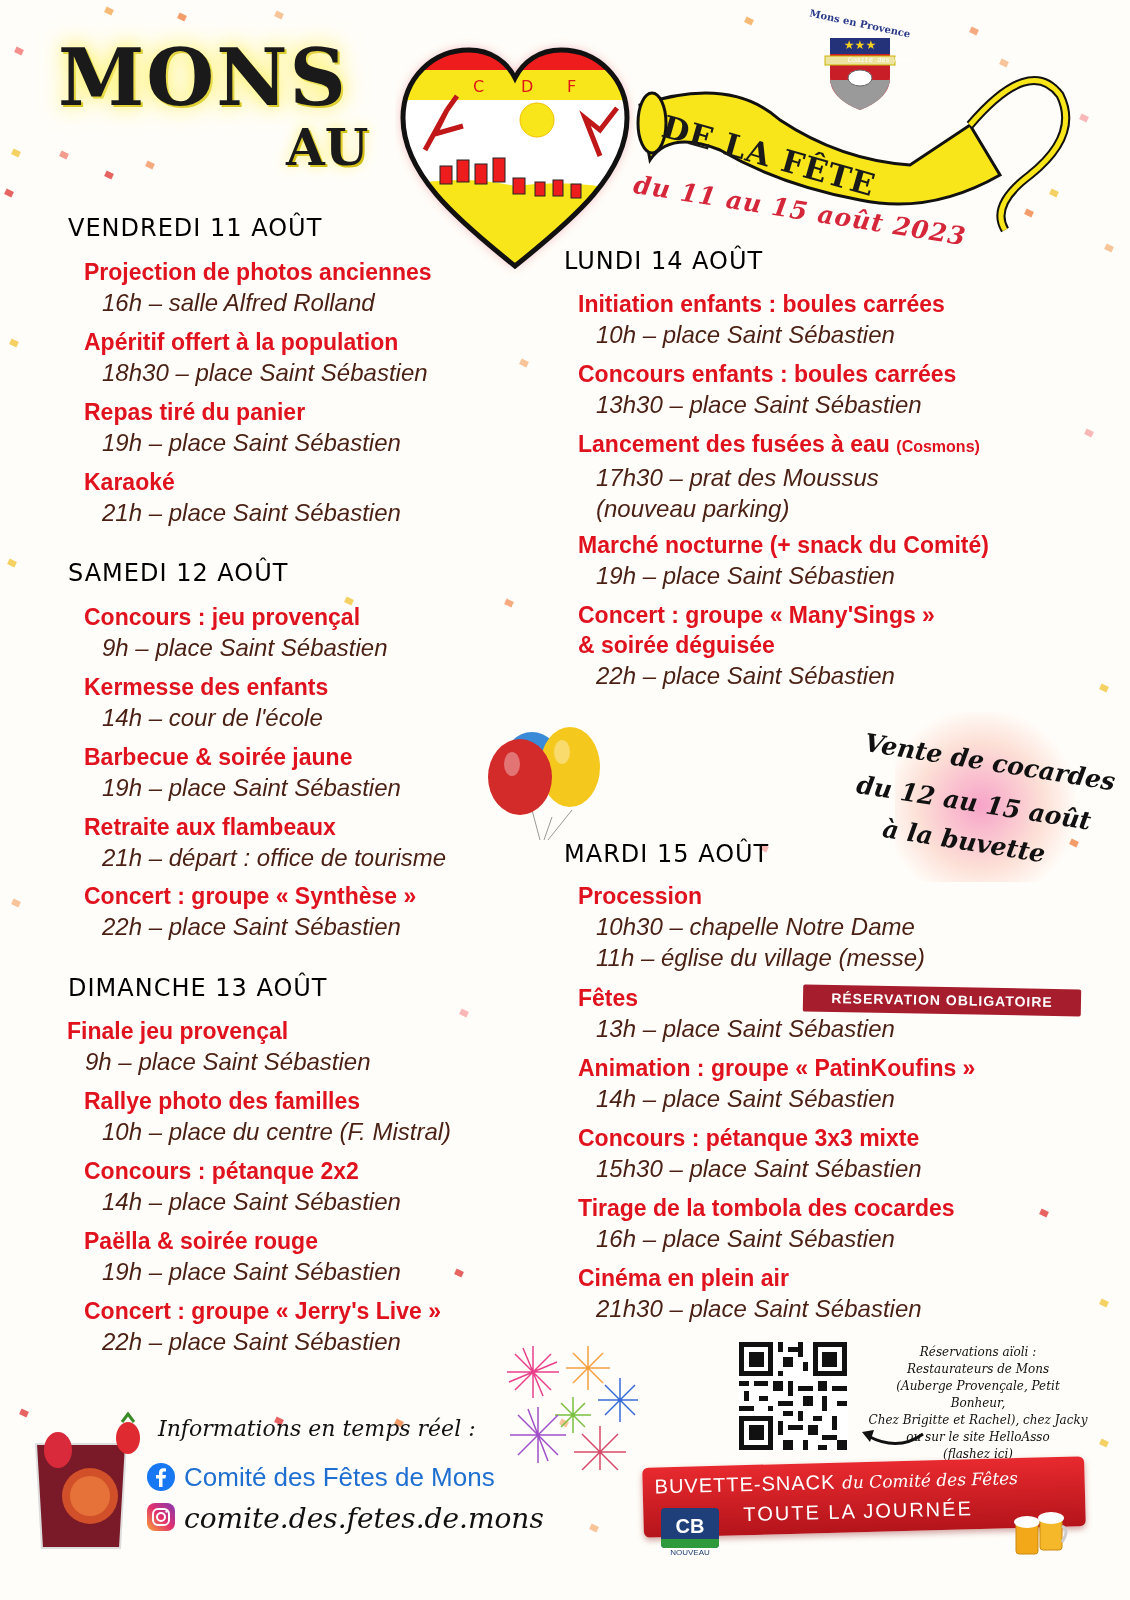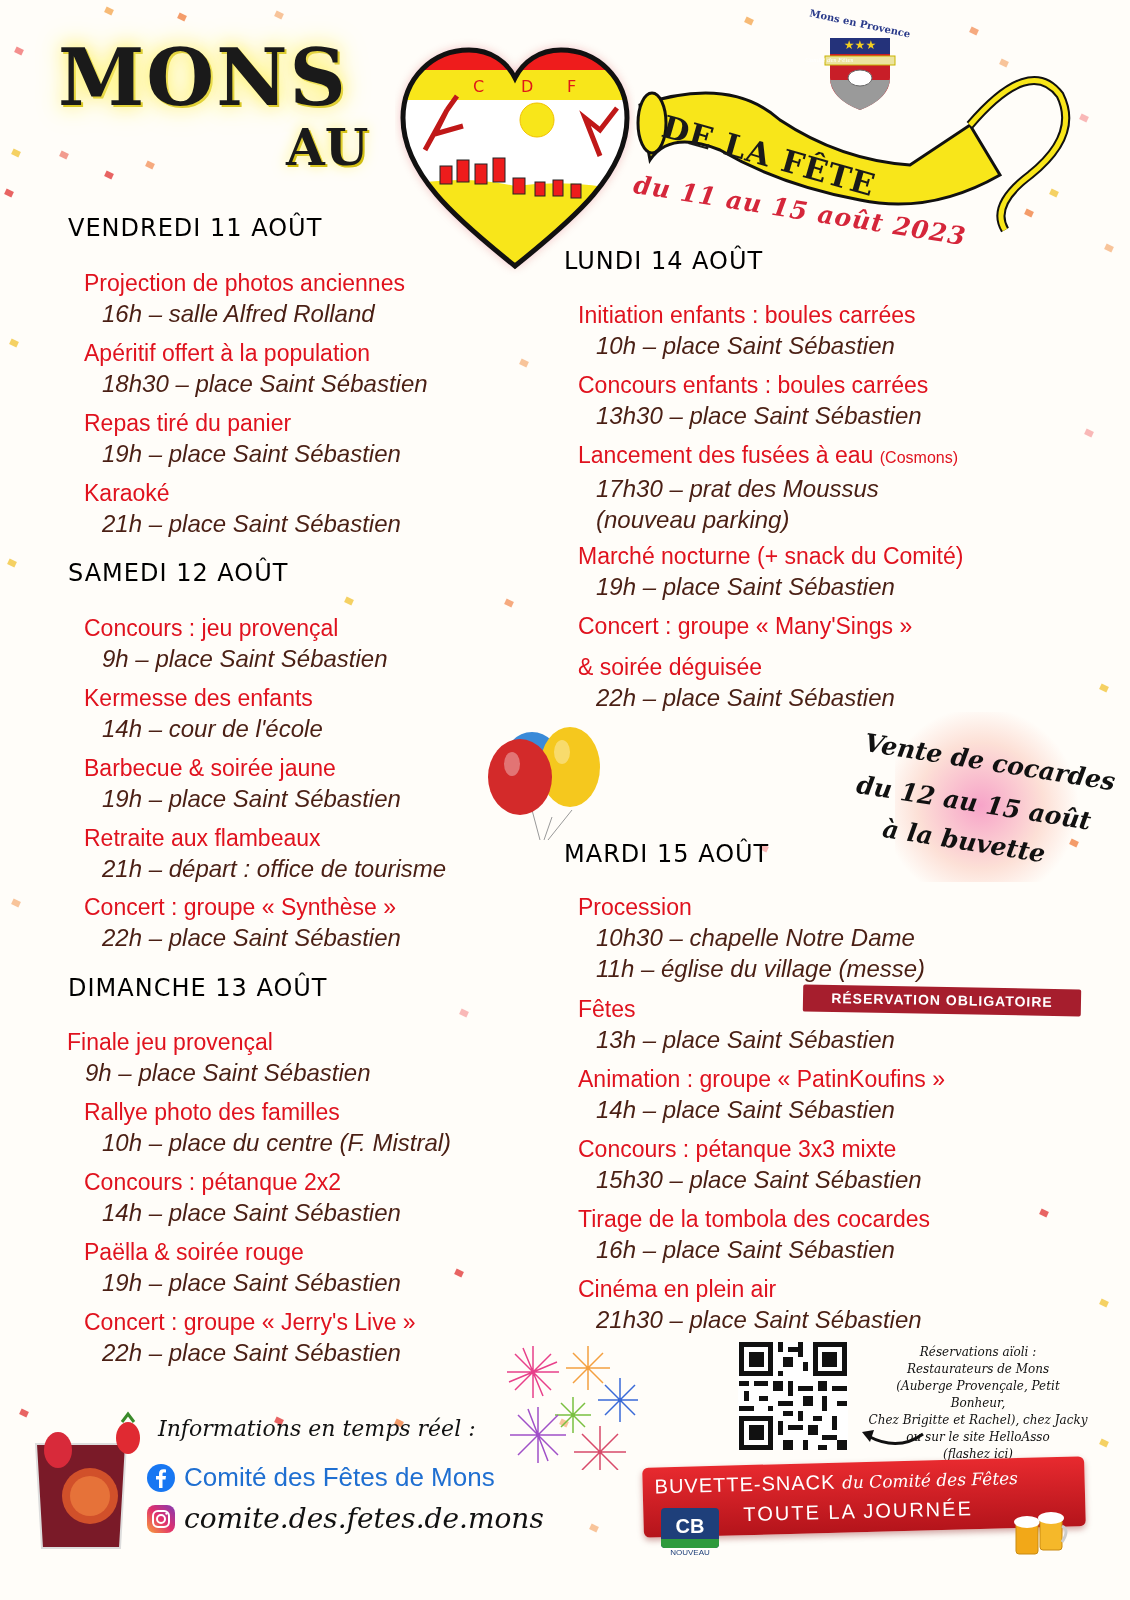--- a/index.html
+++ b/index.html
@@ -33,39 +33,39 @@
   .logo { position: absolute; left: 805px; top: 18px; width: 110px; height: 95px; }
   .logo-arc { position: absolute; left: 0; top: 0; width: 110px; text-align: center;
     font-family: "DejaVu Serif", serif; font-size: 10px; font-weight: bold; color: #2a3a8a; transform: rotate(12deg); }
 
   
   .day {
     position: absolute; font-family: "DejaVu Sans", sans-serif; font-size: 24px; letter-spacing: 1px;
     color: #000000; font-weight: normal;
   }
   .event { position: absolute; }
-  .ev-title { font-weight: normal; font-size: 23px; color: #e0121e; white-space: nowrap; line-height: 30px; margin-top: 11px; }
+  .ev-title { font-weight: bold; font-size: 23px; color: #e0121e; white-space: nowrap; line-height: 30px; }
   .ev-title small { font-size: 16px; }
   .ev-detail { font-style: italic; font-size: 24px; color: #4a1f14; white-space: nowrap; line-height: 31px; padding-left: 18px; }
 
   .reservation-badge {
     position: absolute; left: 803px; top: 987px; width: 278px; height: 27px;
     background: #a61e2d; color: #fff; font-weight: bold; font-size: 14px; letter-spacing: 1px;
     text-align: center; line-height: 27px; border-radius: 2px; transform: rotate(1deg);
   }
 
   .cocardes {
     position: absolute; left: 855px; top: 728px; width: 250px; height: 160px;
     font-family: "DejaVu Serif", serif; font-style: italic; font-weight: bold; font-size: 25px; color: #111;
   }
   .cocardes .l { position: absolute; white-space: nowrap; }
 
   
   .info-title { position: absolute; left: 158px; top: 1416px; font-family: "DejaVu Serif", serif; font-style: italic; font-size: 22px; color: #111; }
-  .social-row { position: absolute; display: flex; align-items: center; gap: 8px; }
+  .social-row { position: absolute; display: flex; align-items: flex-start; gap: 8px; }
   .fb-text { font-size: 26px; color: #1f6fd1; font-weight: normal; }
   .ig-text { font-family: "DejaVu Serif", serif; font-style: italic; font-size: 28px; color: #111; }
   .qr-note { position: absolute; left: 868px; top: 1344px; width: 220px; text-align: center;
     font-family: "DejaVu Serif", serif; font-style: italic; font-size: 12px; line-height: 17px; color: #111; }
   .buvette {
     position: absolute; left: 643px; top: 1462px; width: 442px; height: 70px;
     background: linear-gradient(#e82a2f, #b4141b); border-radius: 6px; transform: rotate(-1.5deg);
     box-shadow: 0 3px 6px rgba(120,0,0,.35); color: #fff;
   }
   .buvette .l1 { position: absolute; left: 12px; top: 8px; font-size: 20px; letter-spacing: 1px; white-space: nowrap; }
@@ -172,21 +172,21 @@
 <div class="logo">
   <div class="logo-arc">Mons en Provence</div>
   <svg width="110" height="95" viewBox="0 0 110 95" style="position:absolute;left:0;top:0">
     <path d="M25 20 L85 20 L85 60 Q85 80 55 92 Q25 80 25 60 Z" fill="#c81e28"></path>
     <path d="M25 20 L85 20 L85 36 L25 36 Z" fill="#24327a"></path>
     <path d="M25 62 L85 62 Q82 82 55 92 Q28 82 25 62 Z" fill="#9a9a9a"></path>
     <rect x="20" y="38" width="70" height="9" fill="#ece4a0" stroke="#c9b400"></rect>
     <ellipse cx="55" cy="60" rx="12" ry="8" fill="#fff" stroke="#666"></ellipse>
   </svg>
   <div style="position:absolute;left:0;width:110px;top:20px;text-align:center;color:#f5d020;font-size:12px;">★★★</div>
-  <div style="position:absolute;left:0;width:110px;top:38px;text-align:left;color:#fff;font-size:7px;font-style:italic;font-family:Liberation Serif, serif;">Comité des Fêtes</div>
+  <div style="position:absolute;left:0;width:110px;top:38px;text-align:right;color:#fff;font-size:7px;font-style:italic;font-family:Liberation Mono, monospace;">Comité des Fêtes</div>
 </div>
 
 <div class="day" style="left:68px;top:214px">VENDREDI 11 AOÛT</div>
 <div class="event" style="left:84px;top:257px">
   <div class="ev-title">Projection de photos anciennes</div>
   <div class="ev-detail">16h – salle Alfred Rolland</div>
 </div>
 <div class="event" style="left:84px;top:327px">
   <div class="ev-title">Apéritif offert à la population</div>
   <div class="ev-detail">18h30 – place Saint Sébastien</div>

